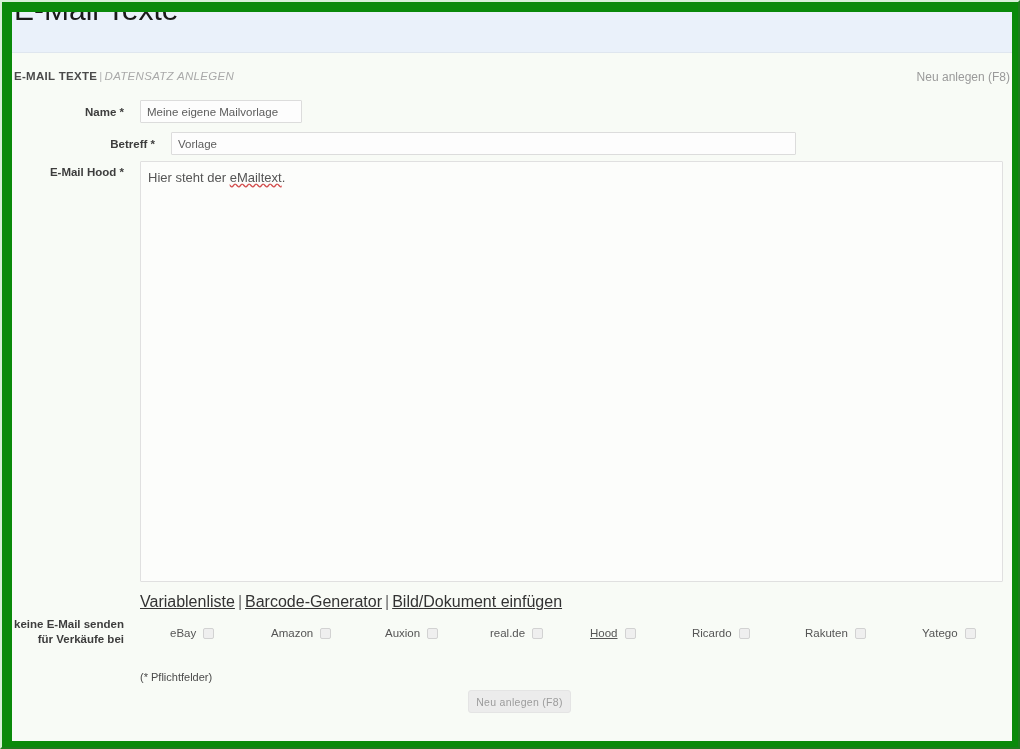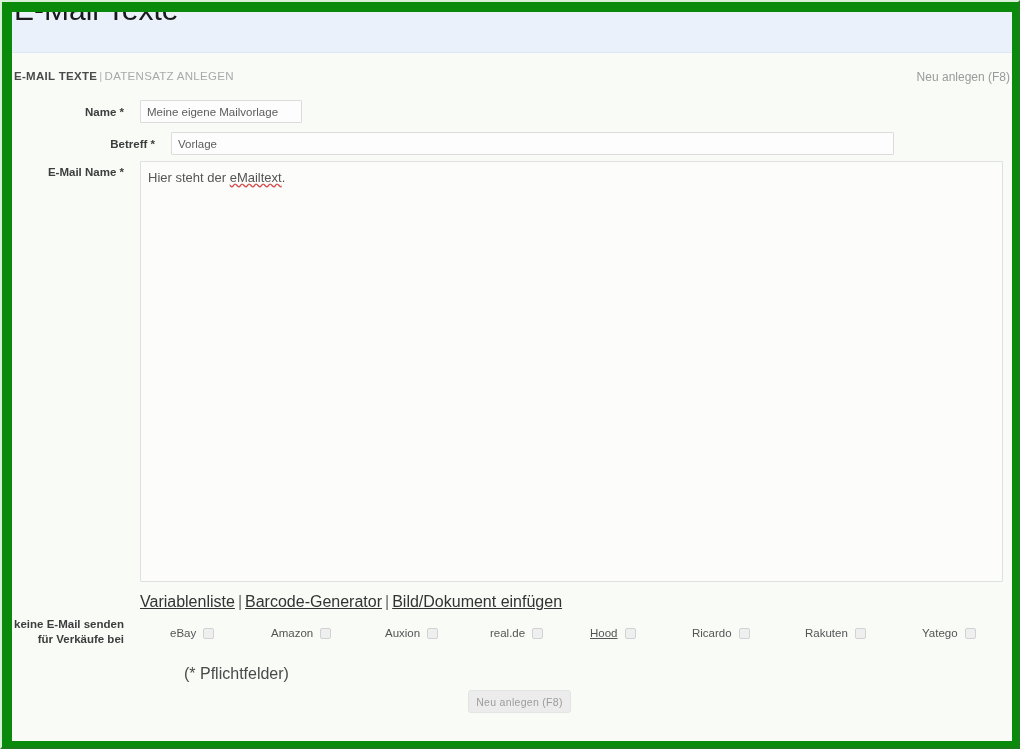--- a/index.html
+++ b/index.html
@@ -78,20 +78,21 @@
     color: #4a4a4a;
   }
   #breadcrumb .crumb-sep {
     color: #b6b6b6;
     font-weight: normal;
     padding: 0 2px;
   }
   #breadcrumb .crumb-light {
     color: #a9a9a9;
     font-weight: normal;
+    font-style: italic;
   }
   #top-action {
     position: absolute;
     right: 2px;
     top: 3px;
     font-size: 12px;
     color: #9a9a9a;
     white-space: nowrap;
     cursor: pointer;
   }
@@ -216,25 +217,24 @@
     top: 10px;
     font-size: 11.5px;
     color: #555555;
     white-space: nowrap;
   }
   .mp-item .mp-name { margin-right: 7px; }
 
   #req-note {
     position: absolute;
     left: 128px;
-    top: 8px;
-    font-size: 16px;
+    top: 14px;
+    font-size: 11px;
     color: #4a4a4a;
     white-space: nowrap;
-    margin-left: 44px;
   }
 
   #submit-btn {
     position: absolute;
     left: 456px;
     top: 0;
     width: 103px;
     height: 23px;
     box-sizing: border-box;
     background: #ececec;
@@ -272,26 +272,26 @@
           <span>Name</span><span class="star"> *</span>
         </div>
         <input class="tf ctrl" id="name-input" type="text" style="top: 0px; width: 162px;" value="Meine eigene Mailvorlage">
       </div>
 
 
       <div class="frow" style="height:29px;margin-left:31px;">
         <div class="flabel" style="top:5px;">
           <span>Betreff</span><span class="star"> *</span>
         </div>
-        <input class="tf ctrl" id="betreff-input" type="text" style="top: 0px; width: 723px;" value="Vorlage">
+        <input class="tf ctrl" id="betreff-input" type="text" style="top: 0px; width: 625px;" value="Vorlage">
       </div>
 
       <div class="frow" style="height:426px;">
         <div class="flabel" style="top:4px;">
-          <span>E-Mail Name</span><span class="star"> *</span>
+          <span>E-Mail Hood</span><span class="star"> *</span>
         </div>
         <div id="ta-wrap">
           <div id="ta-text"><span>Hier steht der </span><span class="misspell">eMailtext</span><span>.</span></div>
         </div>
       </div>
 
       <div class="frow" style="height:30px;">
         <div id="link-row">
           <a>Variablenliste</a><span class="lsep">|</span><a>Barcode-Generator</a><span class="lsep">|</span><a>Bild/Dokument einfügen</a>
         </div>

